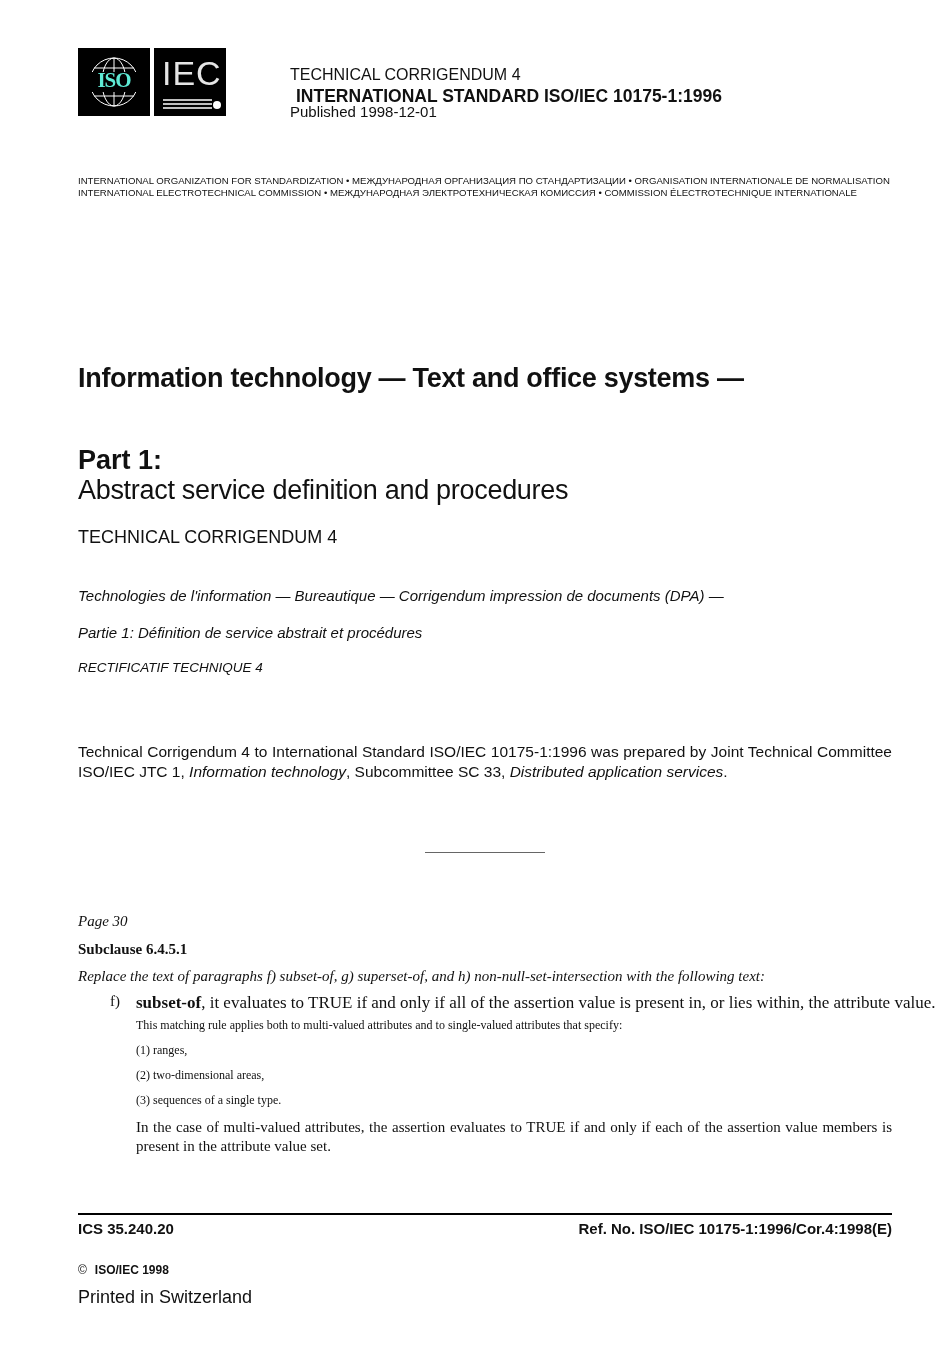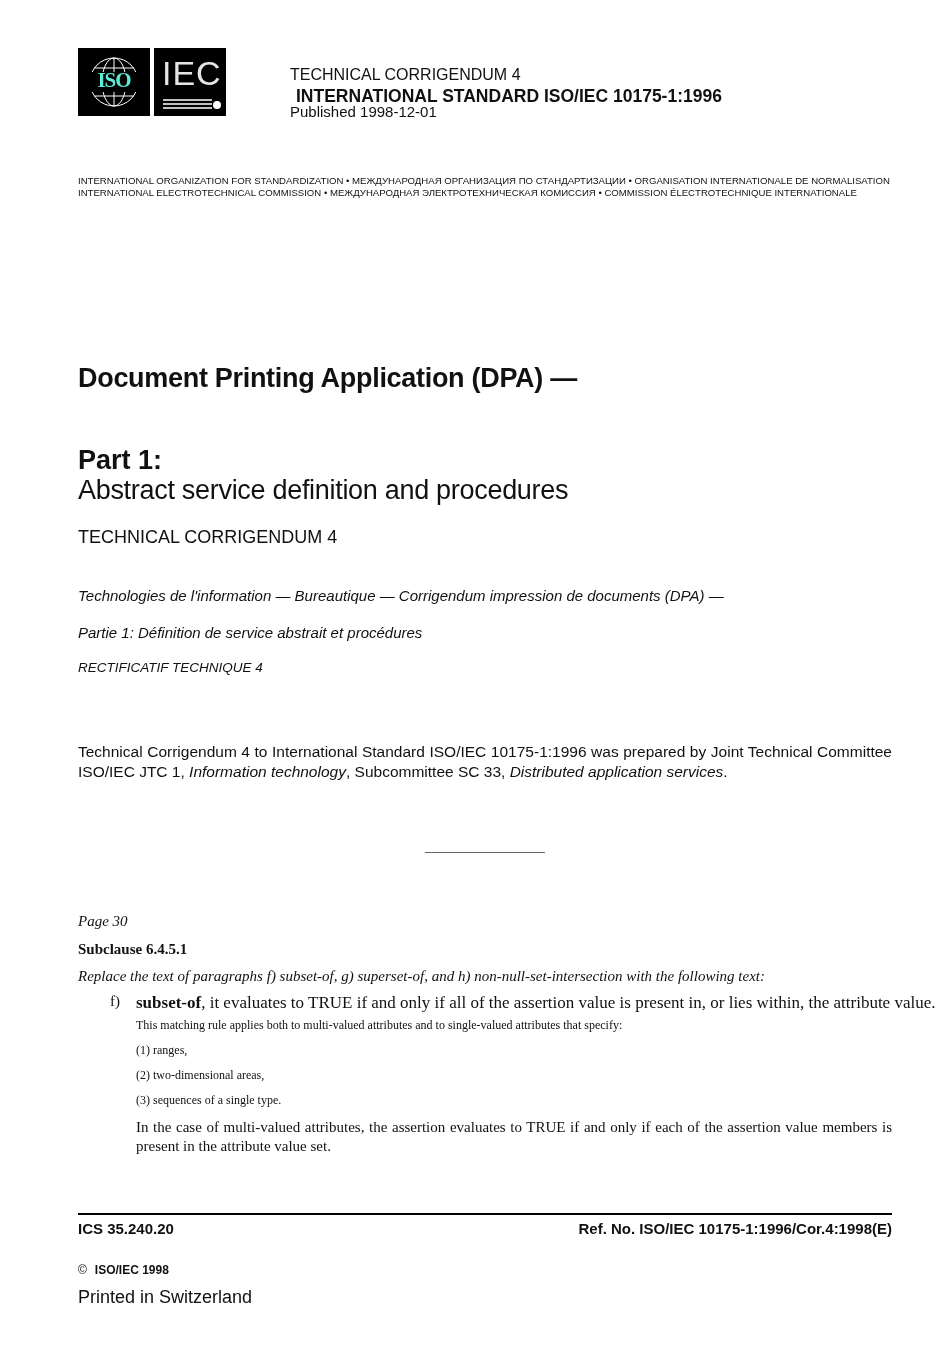--- a/index.html
+++ b/index.html
@@ -78,21 +78,21 @@
 </div>
 
 <div class="abs sans hdr-title">INTERNATIONAL STANDARD ISO/IEC 10175-1:1996</div>
 <div class="abs sans hdr-sub">TECHNICAL CORRIGENDUM 4</div>
 <div class="abs sans hdr-pub">Published 1998-12-01</div>
 
 <div id="org1" class="abs sans org-line">INTERNATIONAL ORGANIZATION FOR STANDARDIZATION • МЕЖДУНАРОДНАЯ ОРГАНИЗАЦИЯ ПО СТАНДАРТИЗАЦИИ • ORGANISATION INTERNATIONALE DE NORMALISATION</div>
 <div id="org2" class="abs sans org-line">INTERNATIONAL ELECTROTECHNICAL COMMISSION • МЕЖДУНАРОДНАЯ ЭЛЕКТРОТЕХНИЧЕСКАЯ КОМИССИЯ • COMMISSION ÉLECTROTECHNIQUE INTERNATIONALE</div>
 
 <div class="abs sans title-main">
-  <div>Document Printing Application (DPA) —</div>
+  <div>Information technology — Text and office systems —</div>
 </div>
 <div class="abs sans part-label">Part 1:</div>
 <div class="abs sans part-title">Abstract service definition and procedures</div>
 <div class="abs sans corr-label">TECHNICAL CORRIGENDUM 4</div>
 
 <div class="abs sans fr-title">Technologies de l'information — Bureautique — Corrigendum impression de documents (DPA) —</div>
 <div class="abs sans fr-part">Partie 1: Définition de service abstrait et procédures</div>
 <div class="abs sans fr-rect">RECTIFICATIF TECHNIQUE 4</div>
 
 <div class="abs sans prep"><span>Technical Corrigendum 4 to International Standard ISO/IEC 10175-1:1996 was prepared by Joint Technical Committee ISO/IEC JTC 1, </span><i>Information technology</i><span>, Subcommittee SC 33, </span><i>Distributed application services</i><span>.</span></div>

